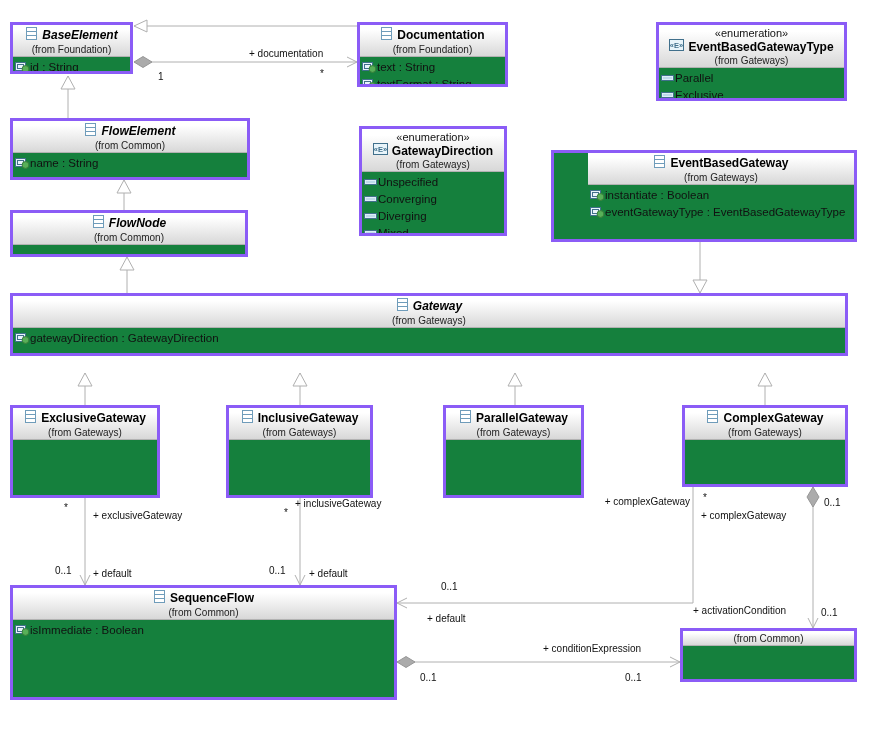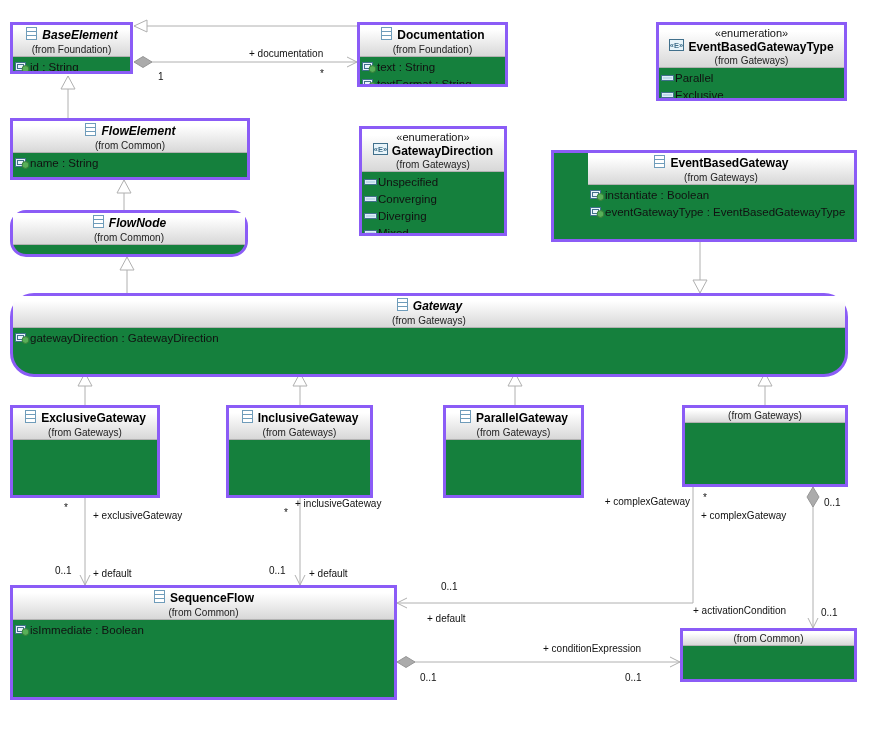--- a/index.html
+++ b/index.html
@@ -289,35 +289,35 @@
             <svg width="15" height="12" viewBox="0 0 15 12">
               <rect x="0.5" y="1.5" width="10" height="8" fill="#e8f4fa" stroke="#41708c"></rect>
               <rect x="2.5" y="3.5" width="6" height="4" fill="none" stroke="#41708c"></rect>
               <circle cx="10.5" cy="8" r="3.4" fill="#58b058" stroke="#3a7d3a"></circle>
             </svg>
           </div>
           <div>eventGatewayType : EventBasedGatewayType</div>
         </div>
       </div>
     </div>
-    <div class="cls" style="left: 10px; top: 210px; width: 238px; height: 47px; border-radius: 16px;">
+    <div class="cls" style="left: 10px; top: 210px; width: 238px; height: 47px;">
       <div class="cls-header">
         <div class="cls-title abstract">
           <div class="ico"><svg width="13" height="13" viewBox="0 0 13 13">
               <rect x="1.5" y="0.5" width="10" height="12" fill="#ffffff" stroke="#6f9cba"></rect>
               <line x1="1.5" y1="4.5" x2="11.5" y2="4.5" stroke="#6f9cba"></line>
               <line x1="1.5" y1="8.5" x2="11.5" y2="8.5" stroke="#6f9cba"></line>
             </svg></div>
           <div>FlowNode</div>
         </div>
         <div class="cls-from">(from Common)</div>
       </div>
       <div class="cls-body"></div>
     </div>
-    <div class="cls" style="left: 10px; top: 293px; width: 838px; height: 84px; border-radius: 24px;">
+    <div class="cls" style="left: 10px; top: 293px; width: 838px; height: 63px;">
       <div class="cls-header">
         <div class="cls-title abstract">
           <div class="ico"><svg width="13" height="13" viewBox="0 0 13 13">
               <rect x="1.5" y="0.5" width="10" height="12" fill="#ffffff" stroke="#6f9cba"></rect>
               <line x1="1.5" y1="4.5" x2="11.5" y2="4.5" stroke="#6f9cba"></line>
               <line x1="1.5" y1="8.5" x2="11.5" y2="8.5" stroke="#6f9cba"></line>
             </svg></div>
           <div>Gateway</div>
         </div>
         <div class="cls-from">(from Gateways)</div>
@@ -372,20 +372,28 @@
               <line x1="1.5" y1="8.5" x2="11.5" y2="8.5" stroke="#6f9cba"></line>
             </svg></div>
           <div>ParallelGateway</div>
         </div>
         <div class="cls-from">(from Gateways)</div>
       </div>
       <div class="cls-body"></div>
     </div>
     <div class="cls" style="left: 682px; top: 405px; width: 166px; height: 82px;">
       <div class="cls-header">
+        <div class="cls-title">
+          <div class="ico"><svg width="13" height="13" viewBox="0 0 13 13">
+              <rect x="1.5" y="0.5" width="10" height="12" fill="#ffffff" stroke="#6f9cba"></rect>
+              <line x1="1.5" y1="4.5" x2="11.5" y2="4.5" stroke="#6f9cba"></line>
+              <line x1="1.5" y1="8.5" x2="11.5" y2="8.5" stroke="#6f9cba"></line>
+            </svg></div>
+          <div>ComplexGateway</div>
+        </div>
         <div class="cls-from">(from Gateways)</div>
       </div>
       <div class="cls-body"></div>
     </div>
     <div class="cls" style="left: 10px; top: 585px; width: 387px; height: 115px;">
       <div class="cls-header">
         <div class="cls-title">
           <div class="ico"><svg width="13" height="13" viewBox="0 0 13 13">
               <rect x="1.5" y="0.5" width="10" height="12" fill="#ffffff" stroke="#6f9cba"></rect>
               <line x1="1.5" y1="4.5" x2="11.5" y2="4.5" stroke="#6f9cba"></line>

